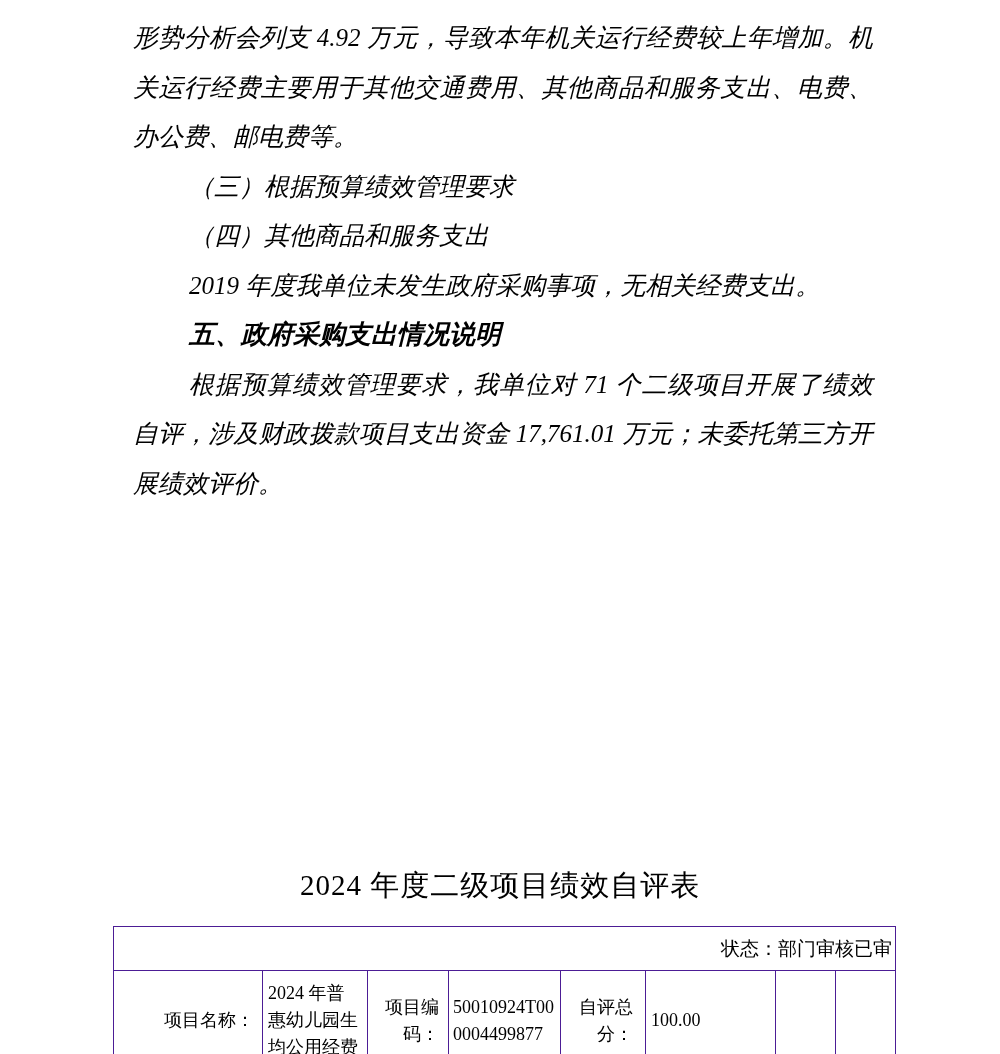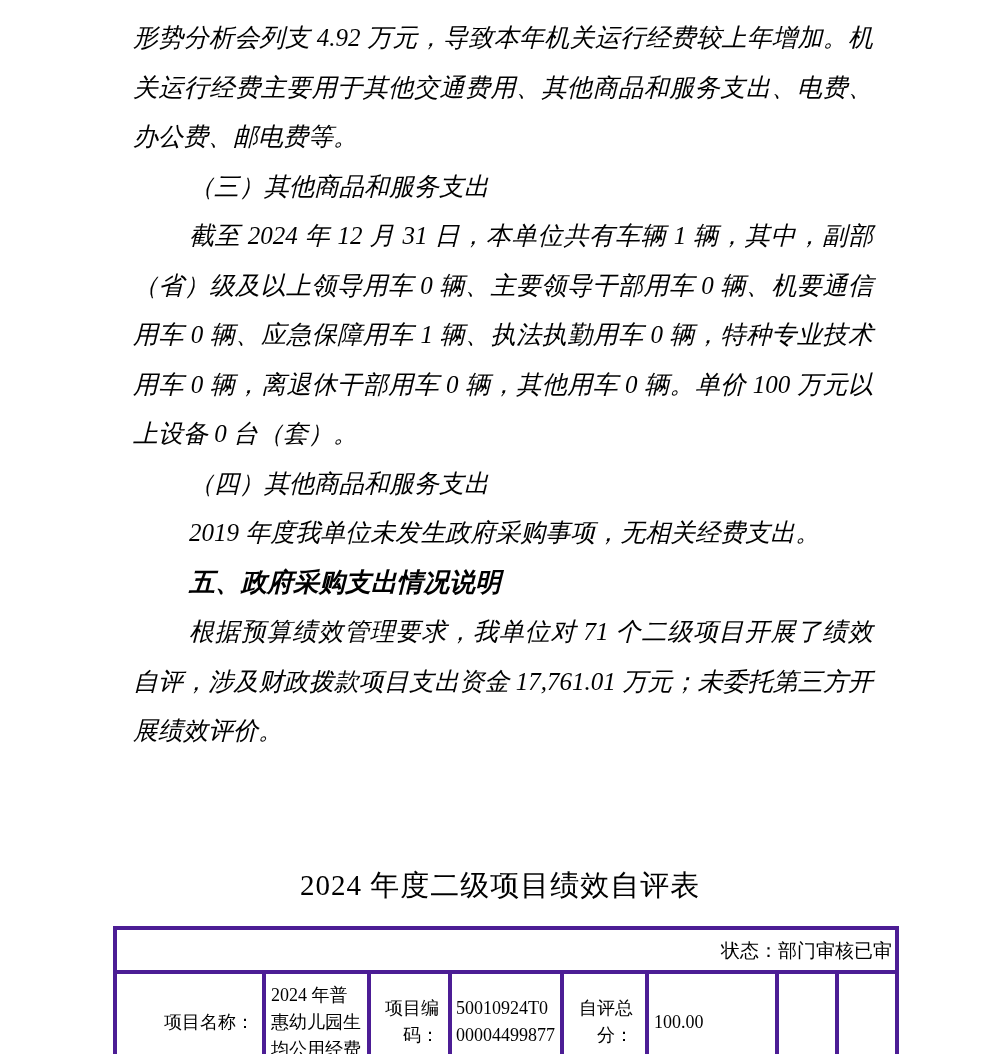--- a/index.html
+++ b/index.html
@@ -53,21 +53,21 @@
 
   table.self-eval-table {
     position: absolute;
     left: 113px;
     top: 926px;
     border-collapse: collapse;
     table-layout: fixed;
     font-family: "Liberation Serif", "DejaVu Serif", serif;
   }
   .self-eval-table td {
-    border: 4px solid #4c1d95;
+    border: 1px solid #4c1d95;
     font-size: 18px;
     line-height: 27px;
     vertical-align: middle;
     padding: 0;
     overflow: hidden;
   }
   td.status-cell {
     height: 44px;
     text-align: right;
     padding: 2px 3px 2px 4px;
@@ -80,22 +80,21 @@
   td.cell-value  { text-align: left; padding: 2px 5px; }
   td.cell-code   { text-align: left; padding: 2px 4px; word-break: break-all; }
 </style>
 </head>
 <body>
 
 <div class="page">
 
   <div class="doc-body">
     <p class="para">形势分析会列支 4.92 万元，导致本年机关运行经费较上年增加。机关运行经费主要用于其他交通费用、其他商品和服务支出、电费、办公费、邮电费等。</p>
-    <p class="para indent">（三）其他商品和服务支出</p>
-    <p class="para indent">截至 2024 年 12 月 31 日，本单位共有车辆 1 辆，其中，副部（省）级及以上领导用车 0 辆、主要领导干部用车 0 辆、机要通信用车 0 辆、应急保障用车 1 辆、执法执勤用车 0 辆，特种专业技术用车 0 辆，离退休干部用车 0 辆，其他用车 0 辆。单价 100 万元以上设备 0 台（套）。</p>
+    <p class="para indent">（三）根据预算绩效管理要求</p>
     <p class="para indent">（四）其他商品和服务支出</p>
     <p class="para indent">2019 年度我单位未发生政府采购事项，无相关经费支出。</p>
     <p class="para indent heading-bold">五、政府采购支出情况说明</p>
     <p class="para indent">根据预算绩效管理要求，我单位对 71 个二级项目开展了绩效自评，涉及财政拨款项目支出资金 17,761.01 万元；未委托第三方开展绩效评价。</p>
   </div>
 
   <h1 class="doc-title">2024 年度二级项目绩效自评表</h1>
 
   <table class="self-eval-table">
     <colgroup>

